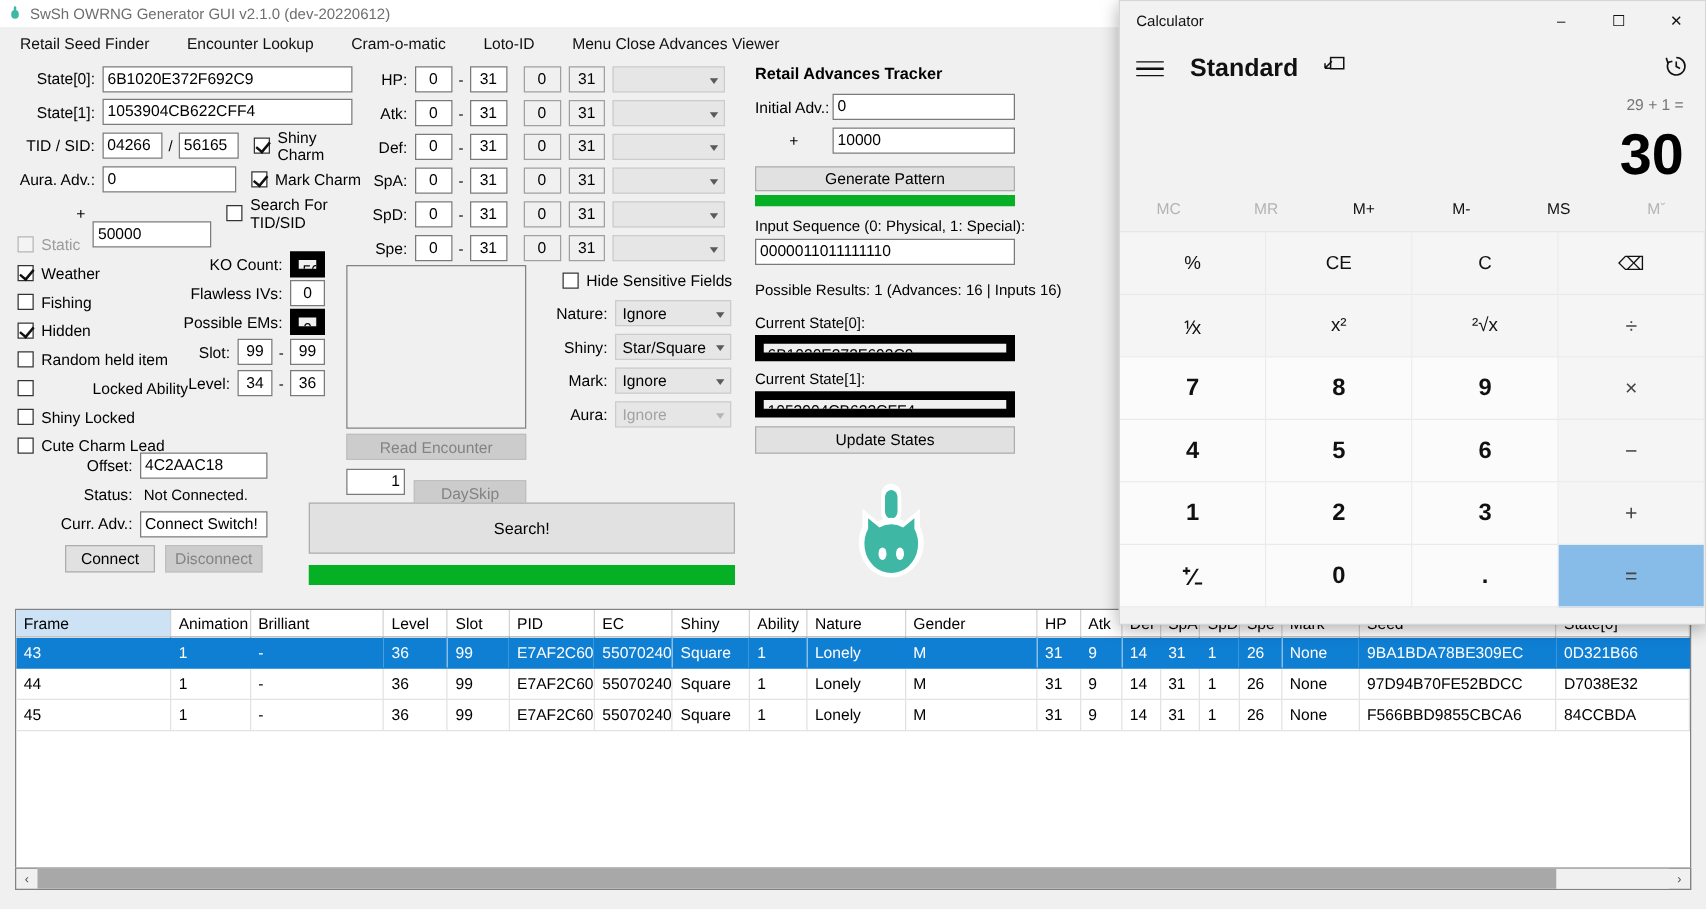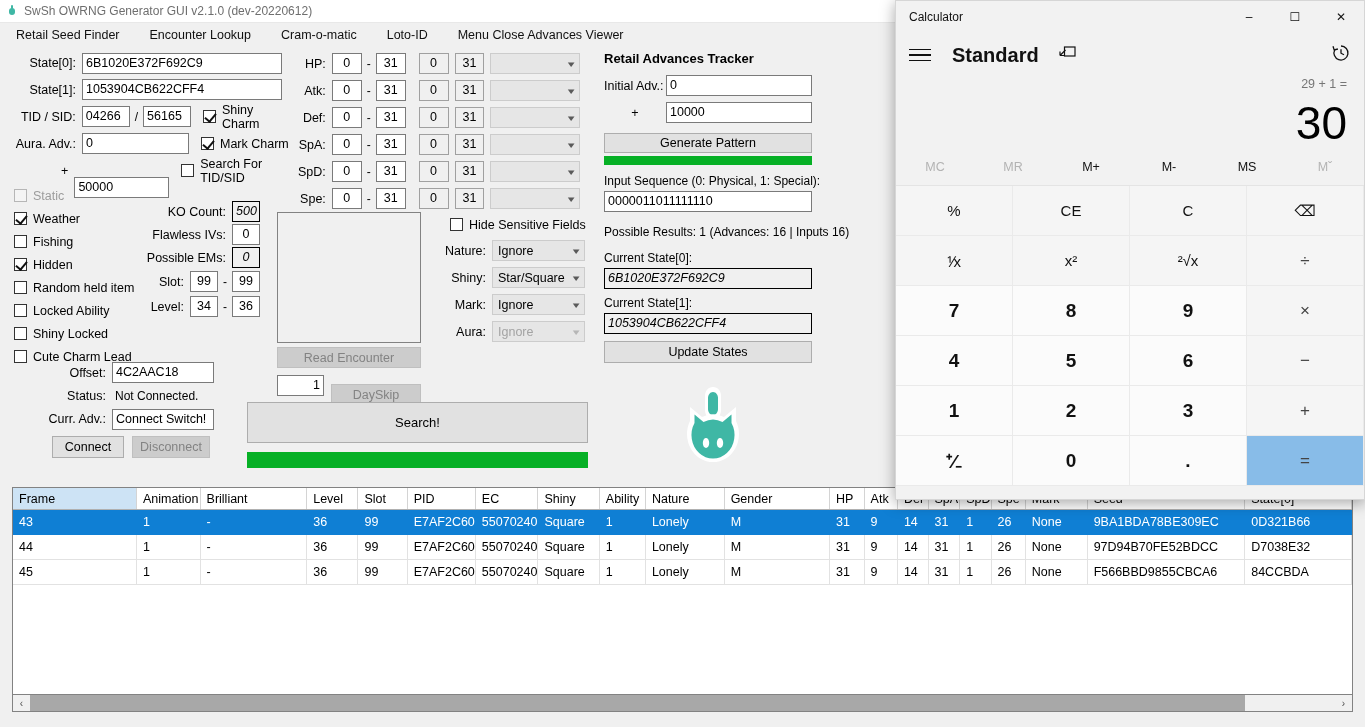--- a/index.html
+++ b/index.html
@@ -22,21 +22,21 @@
 
   label.lbl{font-size:12.5px;color:#000;}
   .tb{
     background:#fff;border:1px solid #7a7a7a;height:21px;box-sizing:border-box;
     font-family:"Liberation Sans",sans-serif;font-size:12.5px;color:#000;
     padding:0 3px;line-height:19px;white-space:nowrap;overflow:hidden;
   }
   .tb.gray{background:#f0f0f0;border:1px solid #a0a0a0;}
   .tb.center{text-align:center;}
   .tb.right{text-align:right;}
-  .tb.ro{background:#f0f0f0;border:1px solid #000000;color:#000;font-style:italic;}
+  .tb.ro{background:#f0f0f0;border:7px solid #000000;color:#000;}
 
   .btn{
     background:#e1e1e1;border:1px solid #adadad;box-sizing:border-box;
     font-size:12.5px;color:#000;display:flex;align-items:center;justify-content:center;
     text-align:center;cursor:default;
   }
   .btn.disabled{background:#cccccc;border:1px solid #bfbfbf;color:#838383;}
 
   .cbx{display:flex;align-items:center;font-size:12.5px;color:#000;}
   .cbx .box{
@@ -90,21 +90,21 @@
   #calc .ctitle{height:32px;display:flex;align-items:center;background:#f2f2f2;}
   #calc .ctitle .t{font-size:12px;margin-left:13px;color:#111;flex:1;}
   #calc .wb{width:46px;height:32px;display:flex;align-items:center;justify-content:center;font-size:12px;color:#111;}
   #calc .crow2{height:44px;display:flex;align-items:center;padding:0 13px;}
   #calc .hamb{width:26px;height:26px;display:flex;flex-direction:column;justify-content:center;gap:4px;}
   #calc .hamb i{display:block;height:1.5px;background:#111;width:22px;}
   #calc .mode{font-size:20px;font-weight:bold;margin-left:17px;color:#111;}
   #calc .keepicon{margin-left:20px;font-size:16px;color:#111;}
   #calc .hist{margin-left:auto;font-size:18px;color:#111;}
   #calc .expr{text-align:right;padding:0 17px;font-size:12.5px;color:#767676;height:20px;}
-  #calc .result{text-align:right;padding:0 17px;font-size:46px;font-weight:normal;color:#000;line-height:52px;}
+  #calc .result{text-align:right;padding:0 17px;font-size:46px;font-weight:bold;color:#000;line-height:52px;}
   #calc .memrow{display:flex;height:36px;background:#f2f2f2;align-items:center;border-bottom:1px solid #e4e4e4;}
   #calc .memrow div{flex:1;text-align:center;font-size:12.5px;color:#111;}
   #calc .memrow div.dis{color:#b3b3b3;}
   #calc .keys{display:grid;grid-template-columns:repeat(4,1fr);grid-auto-rows:50px;}
   #calc .k{
     display:flex;align-items:center;justify-content:center;background:#f5f5f5;
     border-right:1px solid #eaeaea;border-bottom:1px solid #eaeaea;font-size:15px;color:#111;cursor:default;
   }
   #calc .k.num{background:#fbfbfb;font-size:19px;font-weight:bold;}
   #calc .k.op{font-size:17px;color:#444;}
@@ -193,21 +193,21 @@
     <div class="cbx" style="height:23px;">
       <span class="box">
           <i class="tick"></i>
         </span>
       <span>Hidden</span>
     </div>
     <div class="cbx" style="height:23px;">
       <span class="box"></span>
       <span>Random held item</span>
     </div>
-    <div class="cbx" style="height:23px;">
+    <div class="cbx" style="height:23px;gap:41px;">
       <span class="box"></span>
       <span>Locked Ability</span>
     </div>
     <div class="cbx" style="height:23px;">
       <span class="box"></span>
       <span>Shiny Locked</span>
     </div>
     <div class="cbx" style="height:23px;">
       <span class="box"></span>
       <span>Cute Charm Lead</span>

